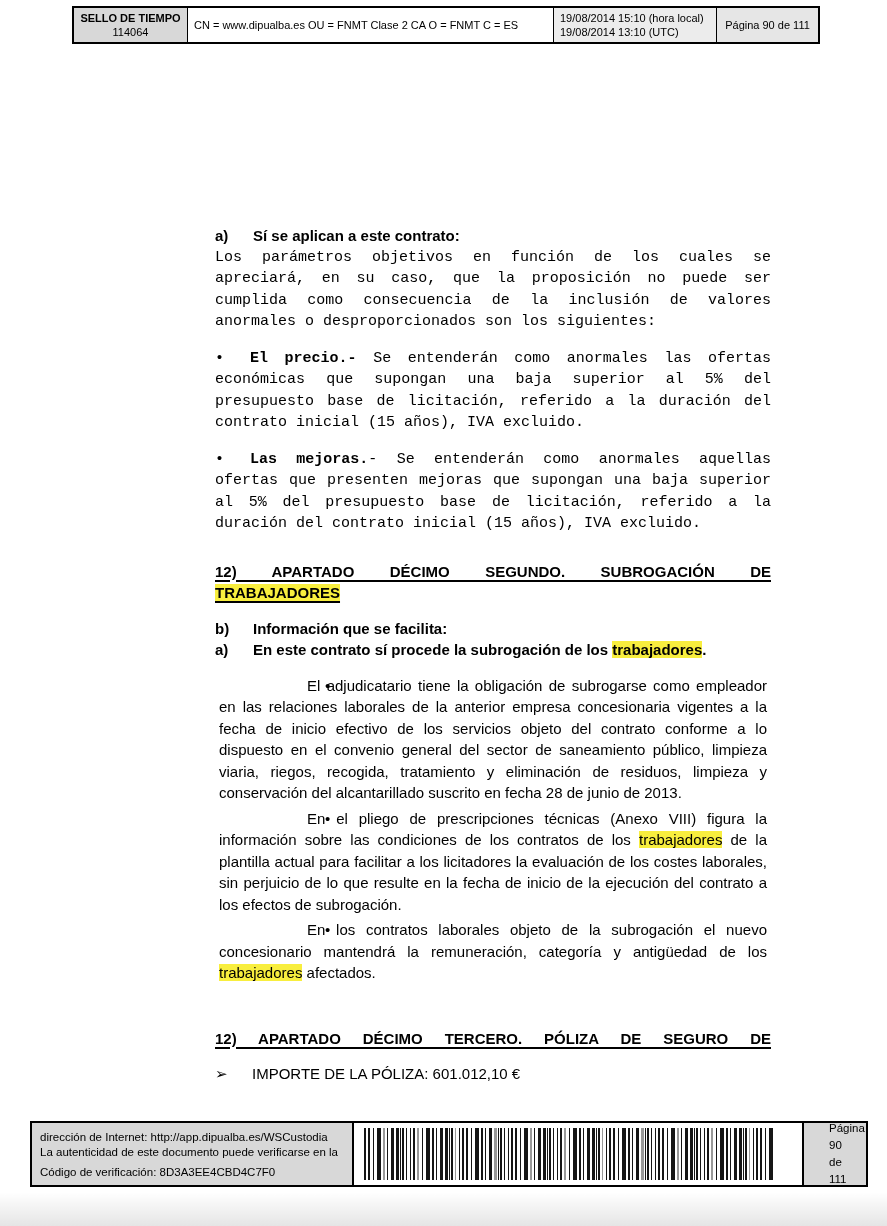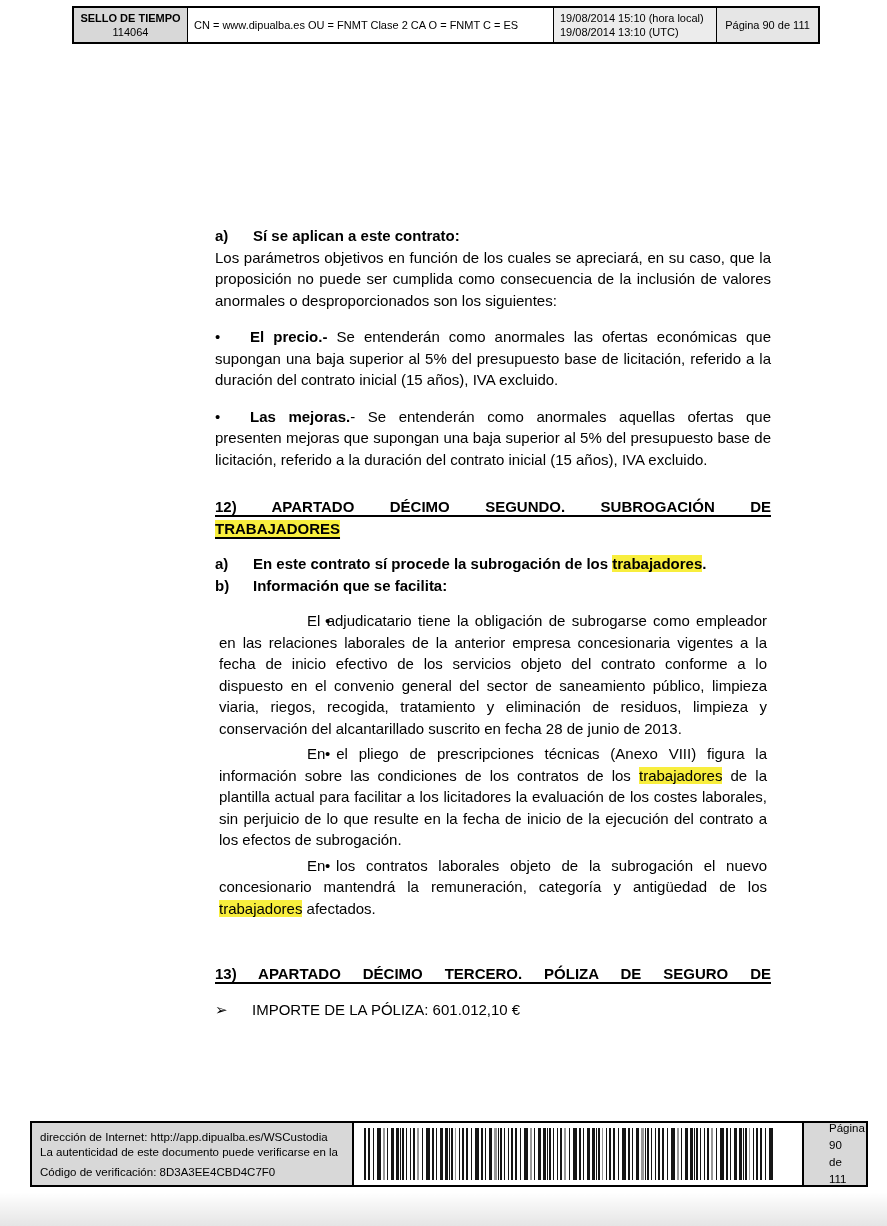--- a/index.html
+++ b/index.html
@@ -30,21 +30,21 @@
   .hc3{width:163px;background:#ececec;align-items:flex-start;text-align:left;}
   .hc4{flex:1;background:#e6e6e6;align-items:center;text-align:left;}
 
   
   .content{
     position:absolute;left:215px;top:225px;width:556px;
     font-size:15px;line-height:21.5px;text-align:justify;
   }
   .bold{font-weight:bold;}
   .item-label{display:inline-block;width:38px;}
-  .para{margin:15px 0 0 0;}
+  .para{margin:15px 0 0 0;font-family:Liberation Mono, monospace;}
   .para.first{margin-top:0;}
   .bullet-glyph{display:inline-block;width:35px;}
   .sub-bullet{text-indent:53px;margin:4px;}
   .hl{background:var(--hl,#f8ee3e);}
   .u{text-decoration:underline;text-decoration-thickness:1.5px;text-underline-offset:2.5px;}
   .heading{font-weight:bold;margin-top:26px;}
   .heading .l1{text-align:justify;text-align-last:justify;}
   .items-block{margin-top:14px;font-weight:bold;}
   .sub-bullets{margin-top:14px;}
   .heading-13{margin-top:44px;}
@@ -101,32 +101,32 @@
     <p class="para"><span class="bullet-glyph">•</span><span class="bold">El precio.-</span><span> Se entenderán como anormales las ofertas económicas que supongan una baja superior al 5% del presupuesto base de licitación, referido a la duración del contrato inicial (15 años), IVA excluido.</span></p>
 
     <p class="para"><span class="bullet-glyph">•</span><span class="bold">Las mejoras.</span><span>- Se entenderán como anormales aquellas ofertas que presenten mejoras que supongan una baja superior al 5% del presupuesto base de licitación, referido a la duración del contrato inicial (15 años), IVA excluido.</span></p>
 
     <div class="heading">
       <div class="l1 u">12) APARTADO DÉCIMO SEGUNDO. SUBROGACIÓN DE</div>
       <div><span class="hl u">TRABAJADORES</span></div>
     </div>
 
     <div class="items-block">
+      <div><span class="item-label">b)</span><span>Información que se facilita:</span></div>
       <div><span class="item-label">a)</span><span>En este contrato sí procede la subrogación de los </span><span class="hl">trabajadores</span><span>.</span></div>
-      <div><span class="item-label">b)</span><span>Información que se facilita:</span></div>
     </div>
 
     <div class="sub-bullets">
       <p class="sub-bullet"><span class="bullet-glyph">•</span><span>El adjudicatario tiene la obligación de subrogarse como empleador en las relaciones laborales de la anterior empresa concesionaria vigentes a la fecha de inicio efectivo de los servicios objeto del contrato conforme a lo dispuesto en el convenio general del sector de saneamiento público, limpieza viaria, riegos, recogida, tratamiento y eliminación de residuos, limpieza y conservación del alcantarillado suscrito en fecha 28 de junio de 2013.</span></p>
       <p class="sub-bullet"><span class="bullet-glyph">•</span><span>En el pliego de prescripciones técnicas (Anexo VIII) figura la información sobre las condiciones de los contratos de los </span><span class="hl">trabajadores</span><span> de la plantilla actual para facilitar a los licitadores la evaluación de los costes laborales, sin perjuicio de lo que resulte en la fecha de inicio de la ejecución del contrato a los efectos de subrogación.</span></p>
       <p class="sub-bullet"><span class="bullet-glyph">•</span><span>En los contratos laborales objeto de la subrogación el nuevo concesionario mantendrá la remuneración, categoría y antigüedad de los </span><span class="hl">trabajadores</span><span> afectados.</span></p>
     </div>
 
     <div class="heading heading-13">
-      <div class="l1 u">13) APARTADO DÉCIMO TERCERO. PÓLIZA DE SEGURO DE</div>
+      <div class="l1 u">12) APARTADO DÉCIMO TERCERO. PÓLIZA DE SEGURO DE</div>
     </div>
 
     <div class="importe-line"><span class="arrow-glyph">➢</span><span>IMPORTE DE LA PÓLIZA: 601.012,10 €</span></div>
 
   </div>
 
   <div class="footer-table">
     <div class="fcell f-verify">
       <div>dirección de Internet: http://app.dipualba.es/WSCustodia</div>
       <div>La autenticidad de este documento puede verificarse en la</div>

